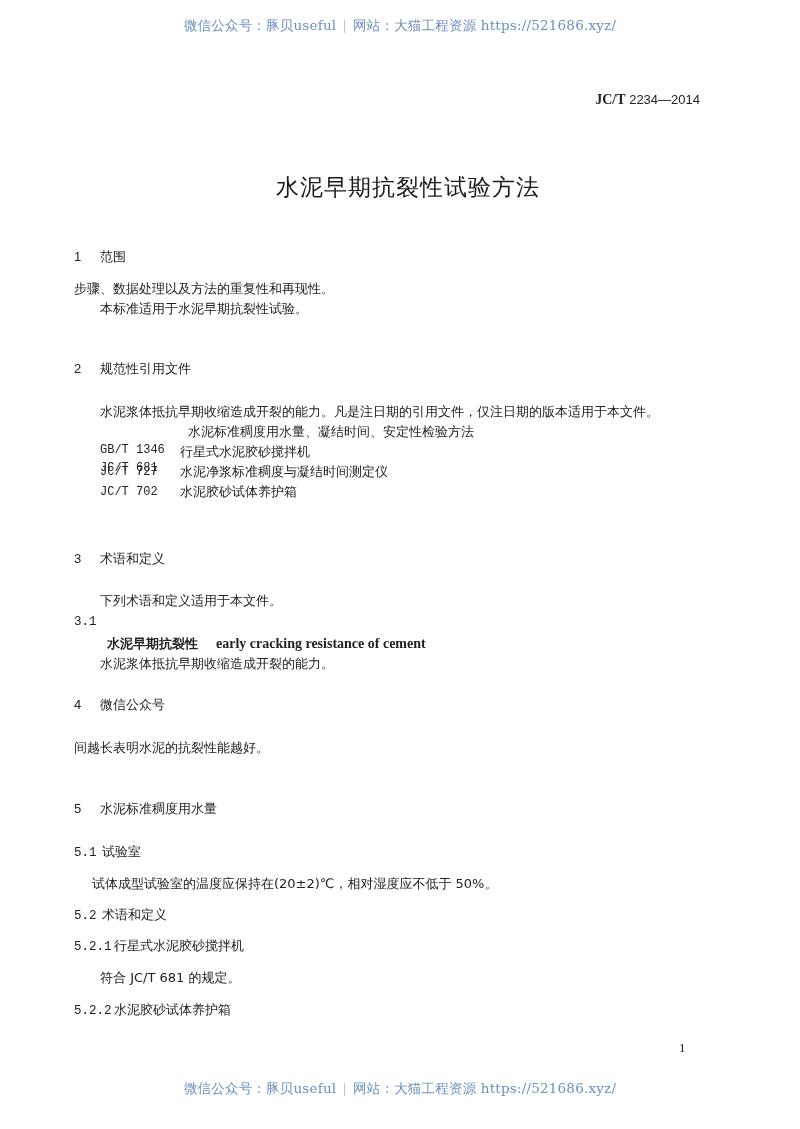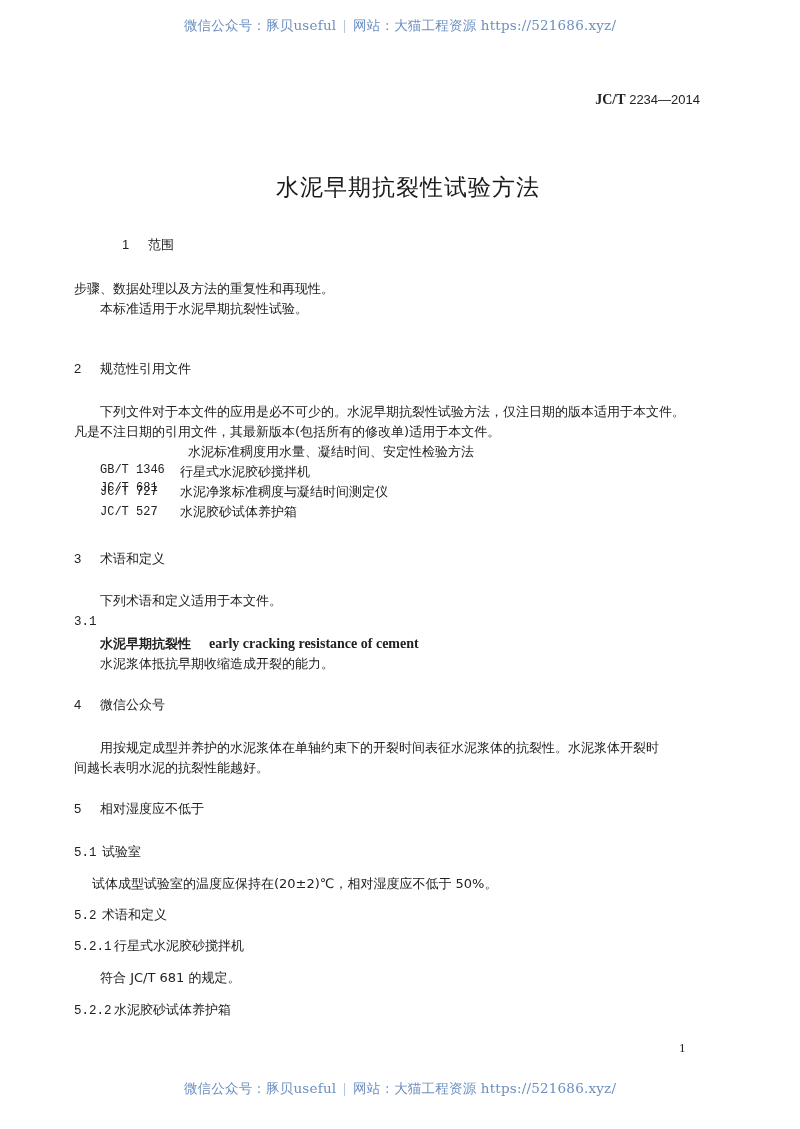--- a/index.html
+++ b/index.html
@@ -44,72 +44,70 @@
   <span>微信公众号：豚贝useful</span><span class="sep">|</span><span>网站：大猫工程资源 https://521686.xyz/</span>
 </div>
 
 <div class="std-no">
   <b>JC/T</b>
   <span>2234—2014</span>
 </div>
 
 <div class="title">水泥早期抗裂性试验方法</div>
 
-<div class="abs h1" style="top:236px; left:74px;margin-left:48px;">
+<div class="abs h1" style="top:248px; left:74px;">
   <span class="num">1</span><span>范围</span>
 </div>
 <div class="abs p" style="top:279px; left:74px; width:640px;">
   <div>步骤、数据处理以及方法的重复性和再现性。</div>
   <div class="indent">本标准适用于水泥早期抗裂性试验。</div>
 </div>
 
 <div class="abs h1" style="top:360px; left:74px;">
   <span class="num">2</span><span>规范性引用文件</span>
 </div>
 <div class="abs p" style="top:402px; left:74px; width:640px;">
-  <div class="indent">下列文件对于本文件的应用是必不可少的。水泥早期抗裂性试验方法，仅注日期的版本适用于本文件。</div>
-  <div>凡是不注日期的引用文件，其最新版本(包括所有的修改单)适用于本文件。</div>
+  <div class="indent">水泥浆体抵抗早期收缩造成开裂的能力。凡是注日期的引用文件，仅注日期的版本适用于本文件。</div>
   <div class="ref-row" style="padding-left:26px;">
     <span class="ref-code" style="width:88px;margin-top:18px;">GB/T 1346</span>
       <span>水泥标准稠度用水量、凝结时间、安定性检验方法</span>
   </div>
   <div class="ref-row" style="padding-left:26px;">
     <span class="ref-code" style="width:80px;margin-top:16px;">JC/T 681</span>
       <span>行星式水泥胶砂搅拌机</span>
   </div>
   <div class="ref-row" style="padding-left:26px;">
     <span class="ref-code" style="width:80px;">JC/T 727</span>
       <span>水泥净浆标准稠度与凝结时间测定仪</span>
   </div>
   <div class="ref-row" style="padding-left:26px;">
-    <span class="ref-code" style="width:80px;">JC/T 527</span>
+    <span class="ref-code" style="width:80px;">JC/T 702</span>
       <span>水泥胶砂试体养护箱</span>
   </div>
 </div>
 
 <div class="abs h1" style="top:550px; left:74px;">
   <span class="num">3</span><span>术语和定义</span>
 </div>
 <div class="abs p" style="top:591px; left:100px;">下列术语和定义适用于本文件。</div>
 <div class="abs p mono" style="top:612px; left:74px;">3.1</div>
-<div class="abs p" style="top:634px; left:100px;">
+<div class="abs p" style="top:634px; left:107px;">
   <span style="font-weight:bold;">水泥早期抗裂性</span><span class="term-en">early cracking resistance of cement</span>
 </div>
 <div class="abs p" style="top:654px; left:100px;">水泥浆体抵抗早期收缩造成开裂的能力。</div>
 
 <div class="abs h1" style="top:696px; left:74px;">
   <span class="num">4</span><span>微信公众号</span>
 </div>
 <div class="abs p" style="top:738px; left:74px; width:640px;">
-  <div class="indent">用按规定成型并养护的水泥浆体在单轴约束下的开裂时间表征水泥浆体的抗裂性。水泥浆体开裂时</div>
   <div>间越长表明水泥的抗裂性能越好。</div>
 </div>
 
 <div class="abs h1" style="top:800px; left:74px;">
-  <span class="num">5</span><span>相对湿度应不低于</span>
+  <span class="num">5</span><span>水泥标准稠度用水量</span>
 </div>
 <div class="abs sub" style="top:843px; left:74px;">
   <span class="num" style="width:28px;">5.1</span><span>试验室</span>
 </div>
 <div class="abs p" style="top:874px; left:92px;">试体成型试验室的温度应保持在(20±2)℃，相对湿度应不低于 50%。</div>
 <div class="abs sub" style="top:906px; left:74px;">
   <span class="num" style="width:28px;">5.2</span><span>术语和定义</span>
 </div>
 <div class="abs sub" style="top:937px; left:74px;">
   <span class="num" style="width:40px;">5.2.1</span><span>行星式水泥胶砂搅拌机</span>

